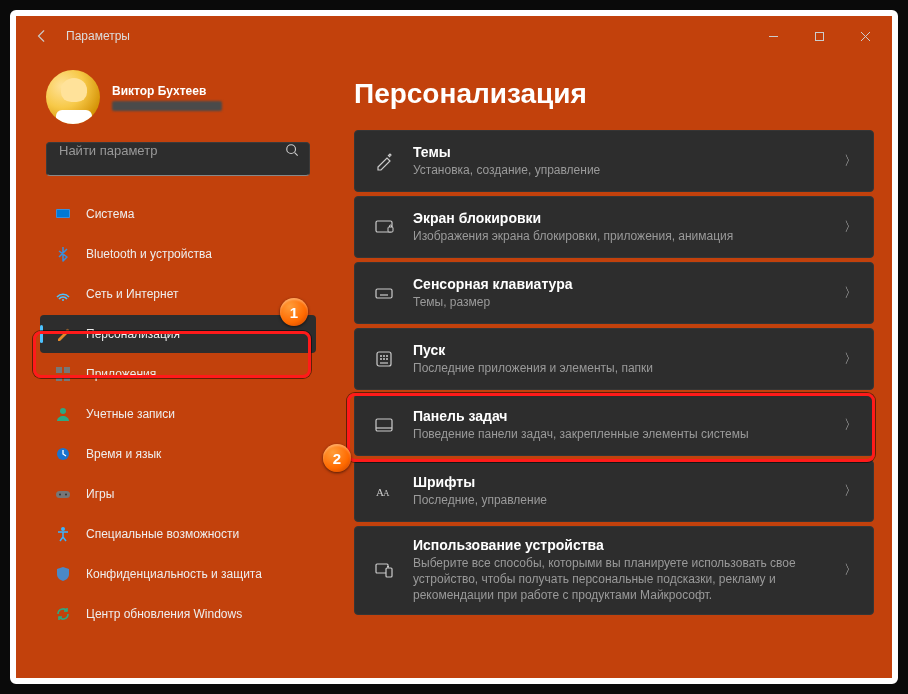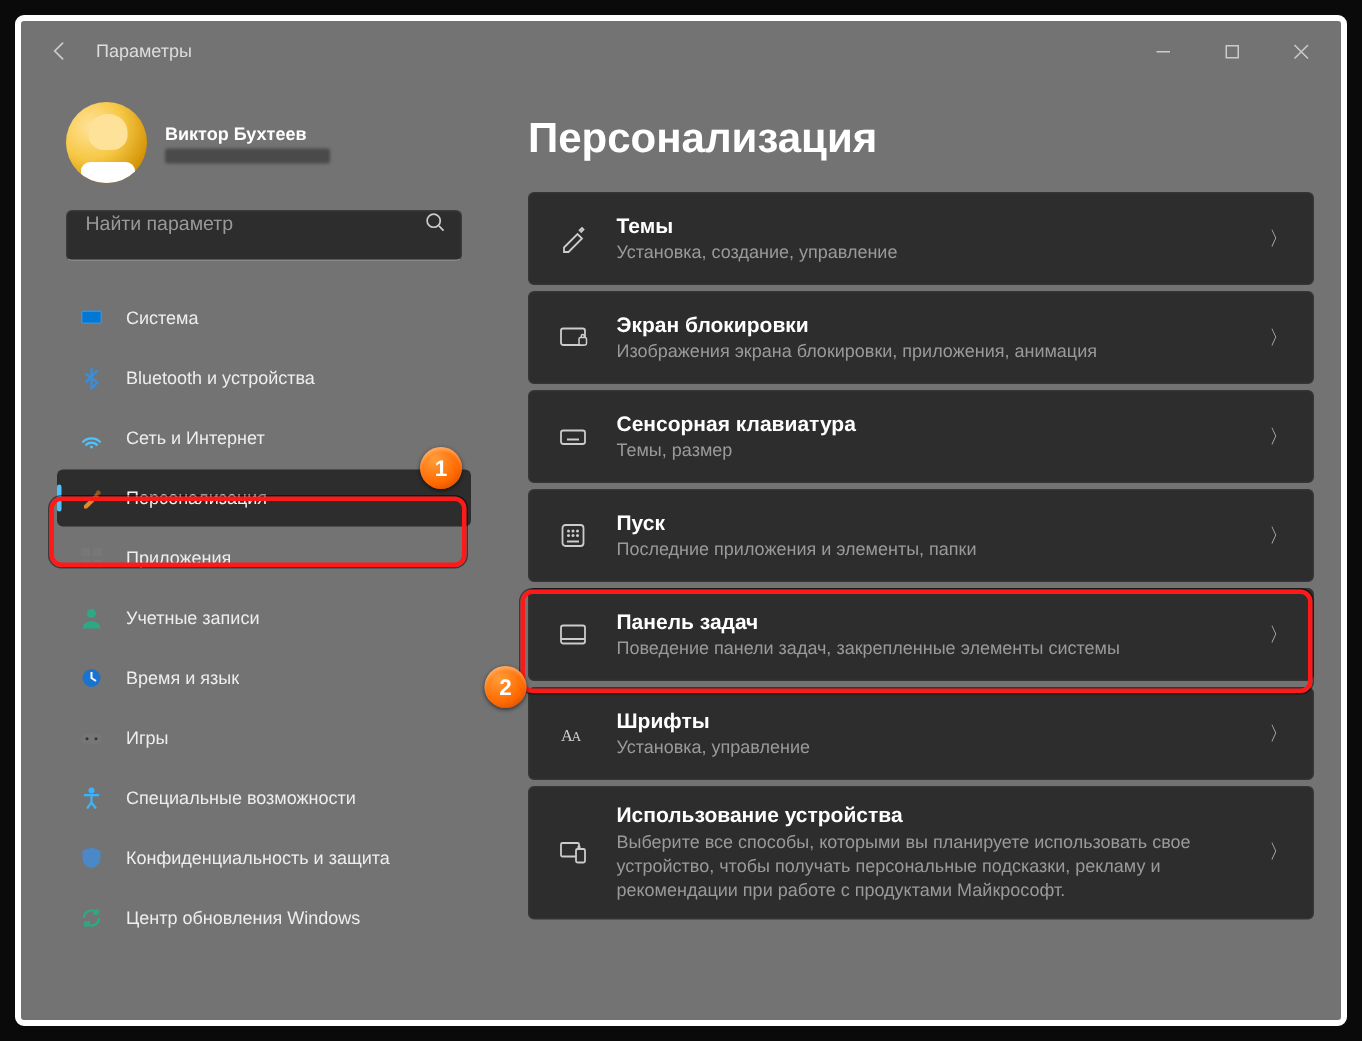--- a/index.html
+++ b/index.html
@@ -8,22 +8,22 @@
     font-family: "Segoe UI", Arial, sans-serif;
     width: 908px;
     height: 694px;
     overflow: hidden;
     color: #fff;
     position: relative;
   }
   .window {
     position: absolute;
     top: 10px; left: 10px; right: 10px; bottom: 10px;
-    background: #737373;
-    border: 4px solid #ffffff;
+    background: #c2410c;
+    border: 6px solid #ffffff;
     border-radius: 6px;
     display: flex;
     flex-direction: column;
     overflow: hidden;
   }
   .titlebar {
     height: 40px;
     display: flex;
     align-items: center;
     padding: 0 4px 0 12px;
@@ -397,21 +397,21 @@
 
       <div class="tile">
         <span class="tile-icon">
             <svg viewBox="0 0 20 20">
               <text x="2" y="15" font-size="11" fill="#ccc" font-family="serif">A</text>
               <text x="9" y="15" font-size="9" fill="#ccc" font-family="serif">A</text>
             </svg>
           </span>
         <div class="tile-text">
           <div class="tile-title">Шрифты</div>
-          <div class="tile-desc">Установка, управление</div>
+          <div class="tile-desc">Последние, управление</div>
         </div>
         <span class="tile-arrow">〉</span>
       </div>
 
       <div class="tile tall">
         <span class="tile-icon">
             <svg viewBox="0 0 20 20">
               <rect x="2" y="4" width="12" height="9" rx="1" stroke="#ccc" stroke-width="1.2" fill="none"></rect>
               <rect x="12" y="8" width="6" height="9" rx="1" stroke="#ccc" stroke-width="1.2" fill="#2d2d2d"></rect>
               <path d="M13 7l1-1 1 1" stroke="#ccc" stroke-width="1" fill="none"></path>

